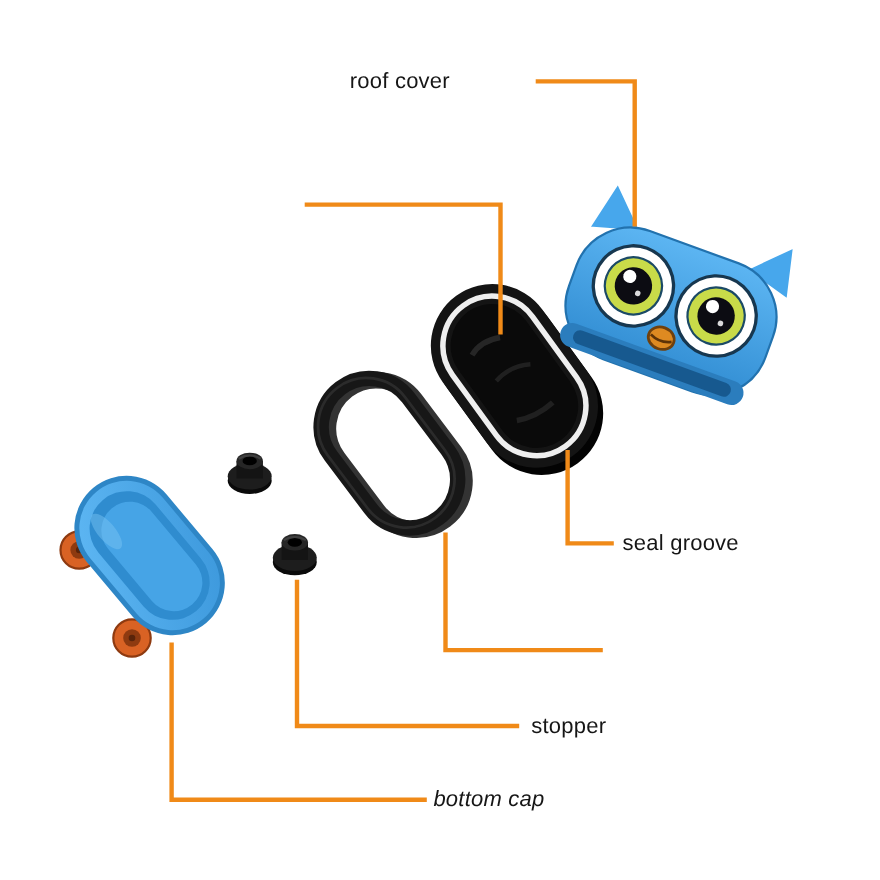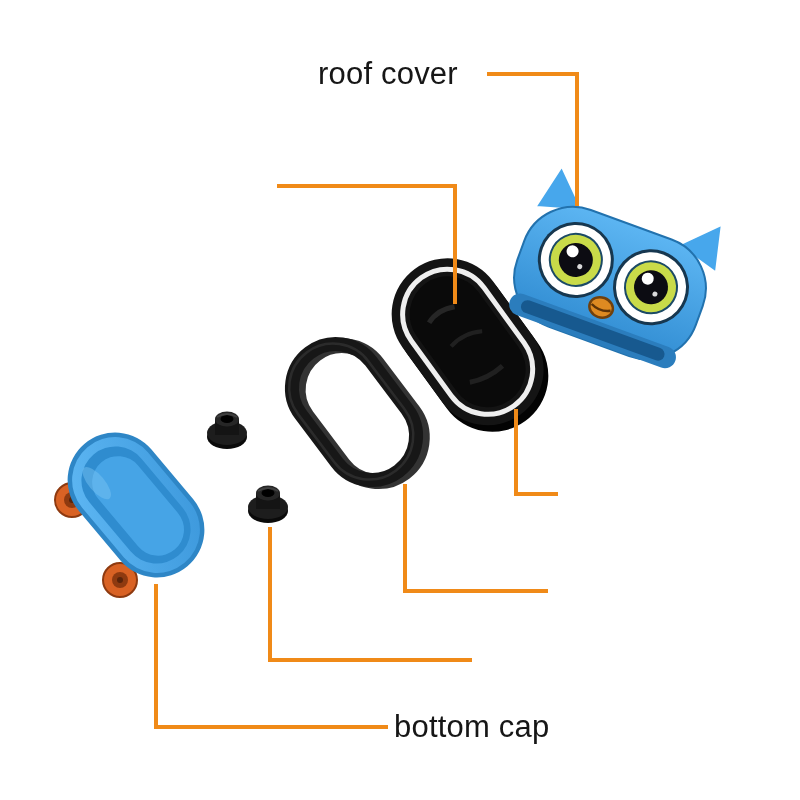--- a/index.html
+++ b/index.html
@@ -14,38 +14,38 @@
     width: 800px;
     height: 800px;
     background: var(--background, #ffffff);
   }
   .stage > svg {
     position: absolute;
     left: 0; top: 0;
   }
   .part-label {
     position: absolute;
-    font-size: 31px;
+    font-size: 20px;
     line-height: 38px;
     color: var(--text, #161616);
     white-space: nowrap;
     letter-spacing: 0.2px;
   }
   .callout {
     fill: none;
     stroke: var(--callout-line, #F08A18);
     stroke-width: 4;
     stroke-linejoin: miter;
   }
   #label-roof-cover   { left: 318px; top: 55px;  }
   #label-ink-cartridge{ left: 66px;  top: 167px; }
   #label-seal-groove  { left: 566px; top: 475px; }
   #label-snap-joint   { left: 557px; top: 572px; }
   #label-stopper      { left: 483px; top: 641px; }
-  #label-bottom-cap   { left: 394px; top: 708px; }
+  #label-bottom-cap   { left: 394px; top: 708px; font-style: italic; }
 </style>
 </head>
 <body>
 
 <div class="stage">
 
   <svg width="800" height="800" viewBox="0 0 800 800">
     <defs>
       <linearGradient id="roofGrad" x1="0" y1="0" x2="0" y2="1">
         <stop offset="0" stop-color="#5CB5F2"></stop>
@@ -145,15 +145,17 @@
       <polyline class="callout" points="487,74 577,74 577,206"></polyline>
       <polyline class="callout" points="277,186 455,186 455,304"></polyline>
       <polyline class="callout" points="558,494 516,494 516,409"></polyline>
       <polyline class="callout" points="548,591 405,591 405,484"></polyline>
       <polyline class="callout" points="472,660 270,660 270,527"></polyline>
       <polyline class="callout" points="388,727 156,727 156,584"></polyline>
     </g>
   </svg>
 
   <div class="part-label" id="label-roof-cover">roof cover</div>
+  <div class="part-label" id="label-seal-groove">seal groove</div>
+  <div class="part-label" id="label-stopper">stopper</div>
   <div class="part-label" id="label-bottom-cap">bottom cap</div>
 
 </div>
 
 </body></html>

